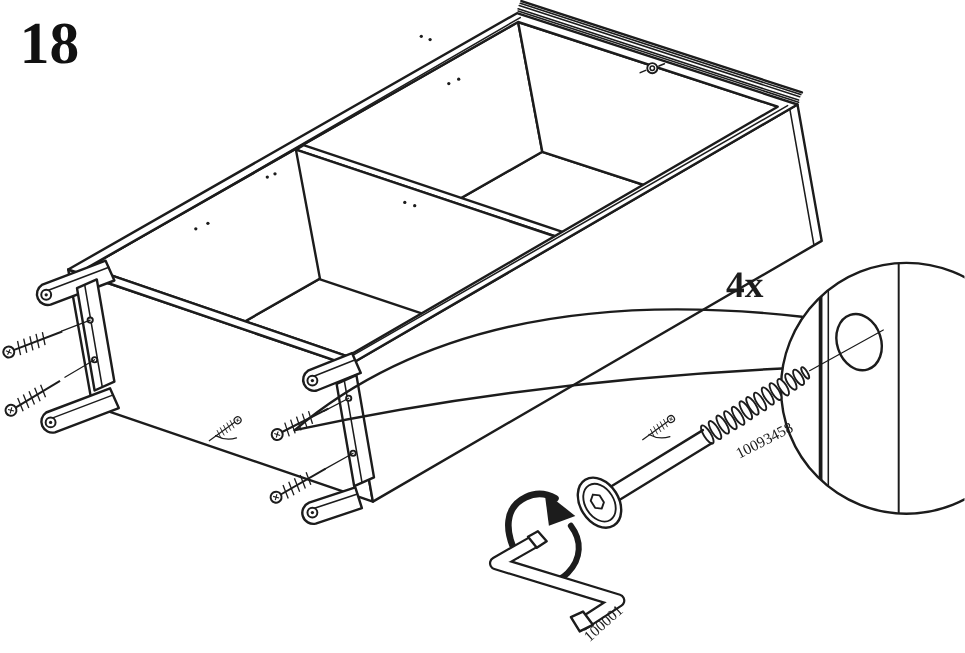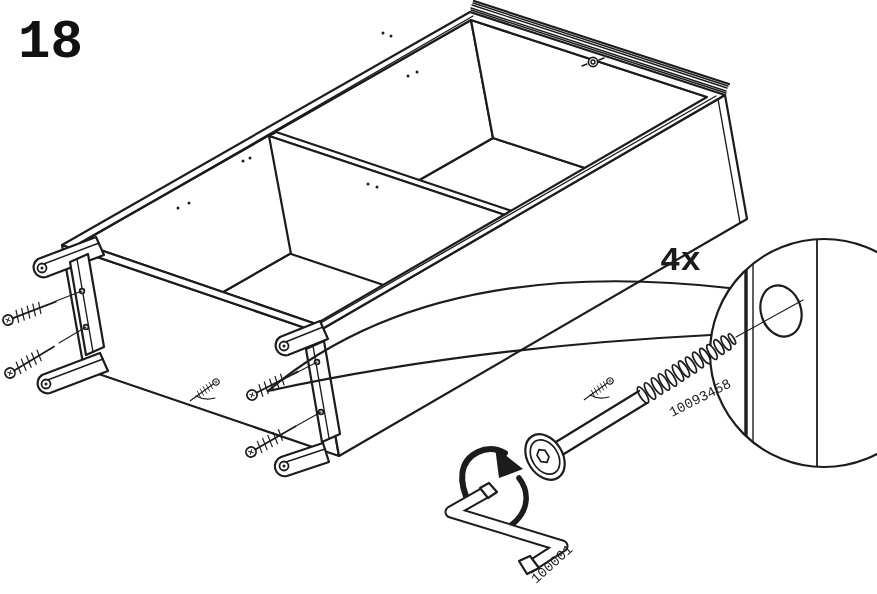--- a/index.html
+++ b/index.html
@@ -1,17 +1,17 @@
 <!DOCTYPE html>
 <html><head>
 <meta charset="utf-8">
 <style>
   html,body{margin:0;padding:0;background:#ffffff;}
   .stage{position:relative;width:877px;height:594px;background:#ffffff;overflow:hidden;
-         font-family:Liberation Mono, monospace;}
+         font-family:Liberation Serif, serif;}
   svg{display:block;}
   .fw{fill:#ffffff;stroke:#1c1c1c;stroke-width:2.2;stroke-linejoin:round;}
   .ln{fill:none;stroke:#1c1c1c;stroke-width:2.2;stroke-linecap:round;stroke-linejoin:round;}
   .t1{stroke-width:1.1;} .t14{stroke-width:1.4;} .t17{stroke-width:1.7;} .t18{stroke-width:1.8;}
   .b3{stroke-width:3.4;}
   .dot{fill:#1c1c1c;stroke:none;}
   .step-num{font-size:54px;font-weight:700;fill:#111;}
   .qty{font-size:34px;font-weight:600;fill:#1c1c1c;}
   .part-lbl{font-size:14px;fill:#1c1c1c;}
 </style>

